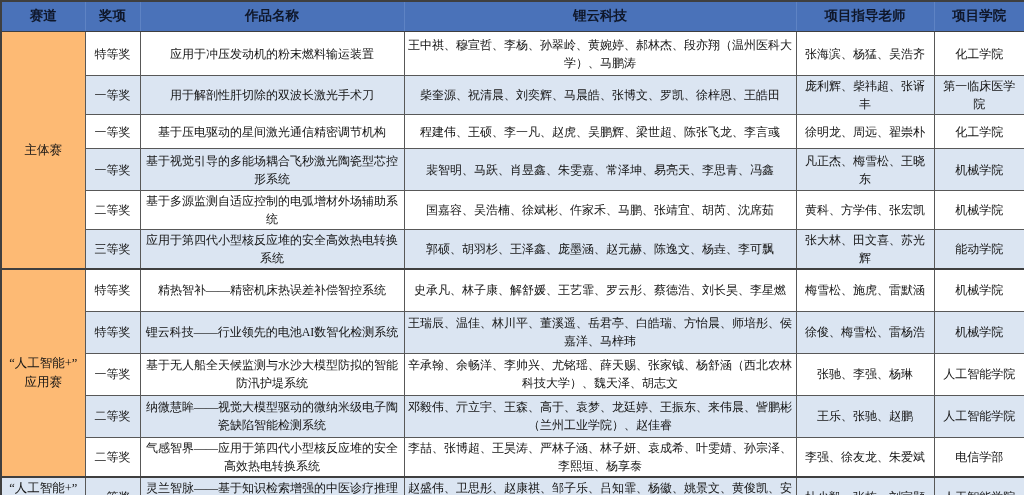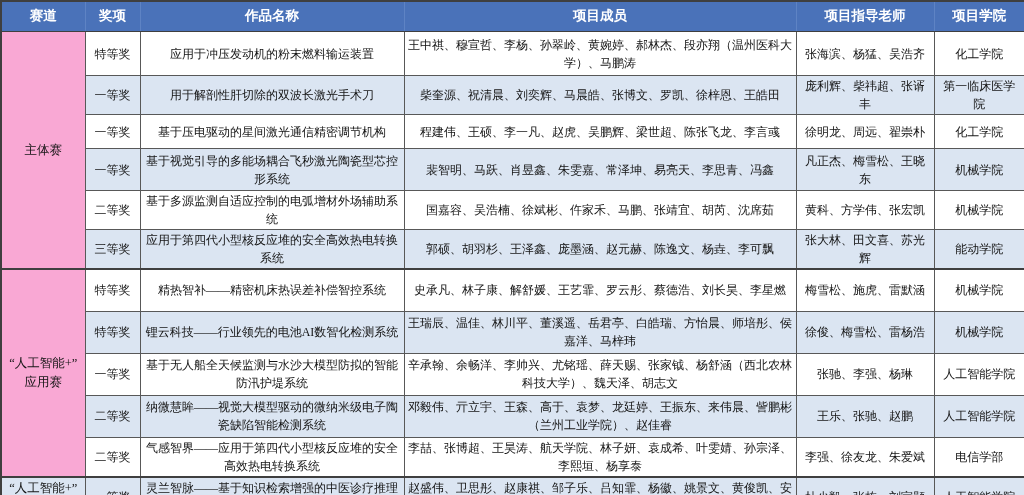--- a/index.html
+++ b/index.html
@@ -10,28 +10,28 @@
     border:2px solid #3f3f3f;
   }
   td, th {
     border:1px solid #585858;
     padding:1px 3px;
     text-align:center; vertical-align:middle;
     font-size:12px; line-height:1.5;
     overflow:hidden; word-break:break-all;
   }
   thead th {
-    background:#4a72b9; color:#ffffff;
+    background:#4a72b9; color:#0f172a;
     font-family:"Liberation Sans", sans-serif;
     font-weight:bold; font-size:13.5px;
     border:1px solid #5e83c4; border-bottom:1px solid #3f3f3f;
     height:27px;
   }
   tr.alt td { background:#dbe5f2; }
-  td.track-cell { background:#f9a8d4; white-space:pre-line; font-size:12.5px; }
+  td.track-cell { background:#fdba74; white-space:pre-line; font-size:12.5px; }
   td.award-cell { font-size:12px; }
   tr.group-start td { border-top:2px solid #3f3f3f; }
   .rh44{height:44px} .rh42{height:42px} .rh40{height:24px} .rh34{height:34px}
 </style>
 </head>
 <body>
 
 <div class="wrap">
   <table class="awards">
     <colgroup>
@@ -40,21 +40,21 @@
         <col style="width:264px">
       <col style="width:392px">
         <col style="width:138px">
         <col style="width:91px">
     </colgroup>
     <thead>
       <tr>
         <th>赛道</th>
         <th>奖项</th>
         <th>作品名称</th>
-        <th>项目成员</th>
+        <th>锂云科技</th>
         <th>项目指导老师</th>
         <th>项目学院</th>
       </tr>
     </thead>
     <tbody>
 
       <tr class="rh44">
         <td class="track-cell" rowspan="6">主体赛</td>
         <td class="award-cell">特等奖</td>
         <td>应用于冲压发动机的粉末燃料输运装置</td>
@@ -124,21 +124,21 @@
       <tr class="alt rh42">
         <td class="award-cell">二等奖</td>
         <td>纳微慧眸——视觉大模型驱动的微纳米级电子陶瓷缺陷智能检测系统</td>
         <td>邓毅伟、亓立宇、王森、高于、袁梦、龙廷婷、王振东、来伟晨、訾鹏彬（兰州工业学院）、赵佳睿</td>
         <td>王乐、张驰、赵鹏</td>
         <td>人工智能学院</td>
       </tr>
       <tr class="rh40">
         <td class="award-cell">二等奖</td>
         <td>气感智界——应用于第四代小型核反应堆的安全高效热电转换系统</td>
-        <td>李喆、张博超、王昊涛、航天学院、林子妍、袁成希、叶雯婧、孙宗泽、李熙垣、杨享泰</td>
+        <td>李喆、张博超、王昊涛、严林子涵、林子妍、袁成希、叶雯婧、孙宗泽、李熙垣、杨享泰</td>
         <td>李强、徐友龙、朱爱斌</td>
         <td>电信学部</td>
       </tr>
 
       <tr class="alt group-start rh40">
         <td class="track-cell">“人工智能+”
 挑战赛</td>
         <td class="award-cell">一等奖</td>
         <td>灵兰智脉——基于知识检索增强的中医诊疗推理大模型</td>
         <td>赵盛伟、卫思彤、赵康祺、邹子乐、吕知霏、杨徽、姚景文、黄俊凯、安航岑、黄宝莹</td>

